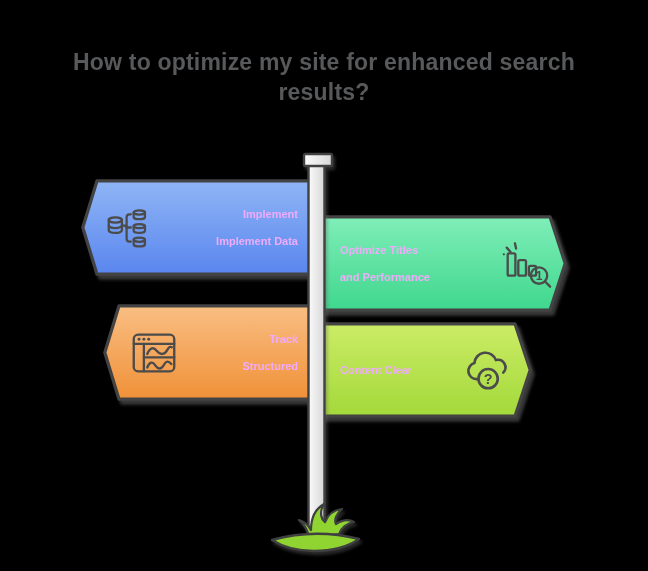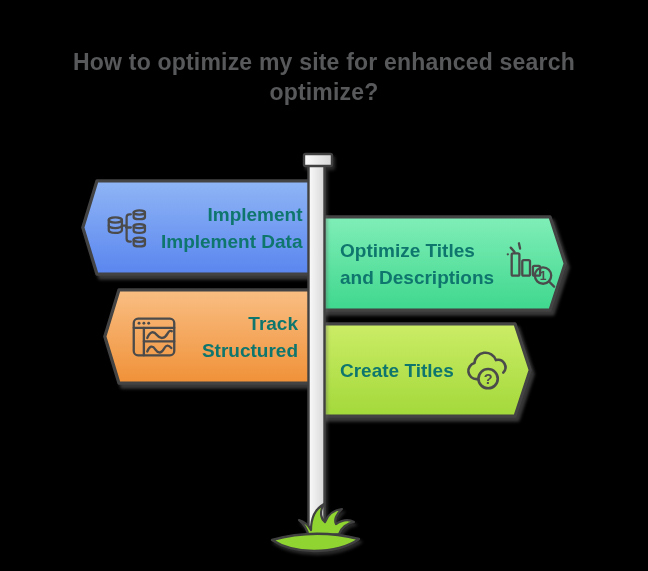--- a/index.html
+++ b/index.html
@@ -10,21 +10,21 @@
     position:absolute;top:47px;left:0;right:0;text-align:center;
     font-size:23px;font-weight:bold;line-height:30px;color:#58595B;letter-spacing:.2px;
   }
   .title span{display:block;}
 
   .sign{position:absolute;z-index:2;filter:drop-shadow(3px 4px 1.5px rgba(110,110,110,0.5));}
   .sign .shape{position:absolute;left:0;top:0;width:100%;height:100%;}
   .sign-content{position:absolute;left:0;top:0;right:0;bottom:0;display:flex;align-items:center;}
   .sign-content.point-left{padding:0 17px 0 24px;}
   .sign-content.point-right{padding:0 14px 0 22px;}
-  .sign-label{flex:1;font-size:19px;font-weight:600;line-height:27px;color:#0f766e;white-space:nowrap;}
+  .sign-label{flex:1;font-size:11px;font-weight:600;line-height:27px;color:#f0abfc;white-space:nowrap;}
   .point-left .sign-label{text-align:right;}
   .point-right .sign-label{text-align:left;}
   .sign-label span{display:block;}
   .icon{flex:0 0 auto;}
   .point-left .icon{margin-right:9px;}
   .point-right .icon{margin-left:9px;}
 
   .ic{stroke:#4B4B4B;stroke-width:2.4;fill:none;stroke-linecap:round;stroke-linejoin:round;}
   .ic-fill{fill:#4B4B4B;stroke:none;}
   .ic-text{fill:#4B4B4B;stroke:none;font-family:"Liberation Sans",sans-serif;font-weight:bold;text-anchor:middle;}
@@ -32,21 +32,21 @@
   #backdrop{position:absolute;left:0;top:0;z-index:3;pointer-events:none;
     filter:drop-shadow(2px 3px 1.5px rgba(100,100,100,0.4));}
 </style>
 </head>
 <body>
 
 <div id="canvas">
 
   <div class="title">
     <span>How to optimize my site for enhanced search</span>
-    <span>optimize?</span>
+    <span>results?</span>
   </div>
 
   <div class="sign" style="left:81px;top:179px;width:234px;height:97px">
     <svg class="shape" viewBox="0 0 234 97" preserveAspectRatio="none">
       <defs>
         <linearGradient id="g0" x1="0" y1="0" x2="0" y2="1">
           <stop offset="0" stop-color="#8FB5F5"></stop>
           <stop offset="1" stop-color="#5A86EF"></stop>
         </linearGradient>
       </defs>
@@ -80,37 +80,37 @@
         <linearGradient id="g1" x1="0" y1="0" x2="0" y2="1">
           <stop offset="0" stop-color="#80EEB8"></stop>
           <stop offset="1" stop-color="#3FD78D"></stop>
         </linearGradient>
       </defs>
       <path d="M1.8,1.8 L232,1.8 L247.2,48.5 L232,95.2 L1.8,95.2 Z" fill="url(#g1)" stroke-width="3.2" stroke-linejoin="round" stroke="#434343"></path>
     </svg>
     <div class="sign-content point-right">
       <div class="sign-label">
         <span>Optimize Titles</span>
-        <span>and Descriptions</span>
+        <span>and Performance</span>
       </div>
       <svg class="icon" width="54" height="54" viewBox="0 0 56 56">
         <path class="ic" d="M8,11 l4,4.5"></path>
         <path class="ic" d="M16.5,6.5 l1.2,5.5"></path>
         <circle class="ic-fill" cx="5" cy="18" r="1.2"></circle>
         <rect class="ic" x="9" y="17" width="8" height="23" rx="1.5"></rect>
         <rect class="ic" x="20" y="24" width="8" height="16" rx="1.5"></rect>
         <rect class="ic" x="31" y="30" width="7.5" height="10" rx="1.5"></rect>
         <circle class="ic" cx="41.5" cy="40" r="8.5"></circle>
         <path class="ic" d="M47.7,46.2 l5.3,5.3"></path>
         <text class="ic-text" x="41.5" y="44.4" font-size="12.5">1</text>
       </svg>
     </div>
   </div>
 
-  <div class="sign" style="left:103px;top:288px;width:212px;height:97px">
+  <div class="sign" style="left:103px;top:304px;width:212px;height:97px">
     <svg class="shape" viewBox="0 0 212 97" preserveAspectRatio="none">
       <defs>
         <linearGradient id="g2" x1="0" y1="0" x2="0" y2="1">
           <stop offset="0" stop-color="#F9BE83"></stop>
           <stop offset="1" stop-color="#F09138"></stop>
         </linearGradient>
       </defs>
       <path d="M16,1.8 L210.2,1.8 L210.2,95.2 L16,95.2 L1.8,48.5 Z" fill="url(#g2)" stroke-width="3.2" stroke-linejoin="round" stroke="#434343"></path>
     </svg>
     <div class="sign-content point-left">
@@ -137,21 +137,21 @@
       <defs>
         <linearGradient id="g3" x1="0" y1="0" x2="0" y2="1">
           <stop offset="0" stop-color="#CBEC66"></stop>
           <stop offset="1" stop-color="#A3D93A"></stop>
         </linearGradient>
       </defs>
       <path d="M1.8,1.8 L197,1.8 L212.2,48 L197,94.2 L1.8,94.2 Z" fill="url(#g3)" stroke-width="3.2" stroke-linejoin="round" stroke="#434343"></path>
     </svg>
     <div class="sign-content point-right">
       <div class="sign-label">
-        <span>Create Titles</span>
+        <span>Content Clear</span>
       </div>
       <svg class="icon" width="54" height="54" viewBox="0 0 56 56">
         <path class="ic" style="stroke-width:2.7" d="M14.5,37.5 h-1.5 a8.5,8.5 0 0 1 -2.2,-16.7 a11.5,11.5 0 0 1 22.3,-3.1 a7.8,7.8 0 0 1 7.6,13"></path>
         <circle class="ic" style="stroke-width:2.7" cx="25" cy="37" r="10"></circle>
         <text class="ic-text" x="25" y="42.2" font-size="15">?</text>
       </svg>
     </div>
   </div>
 
   <svg id="backdrop" width="648" height="571" viewBox="0 0 648 571">

